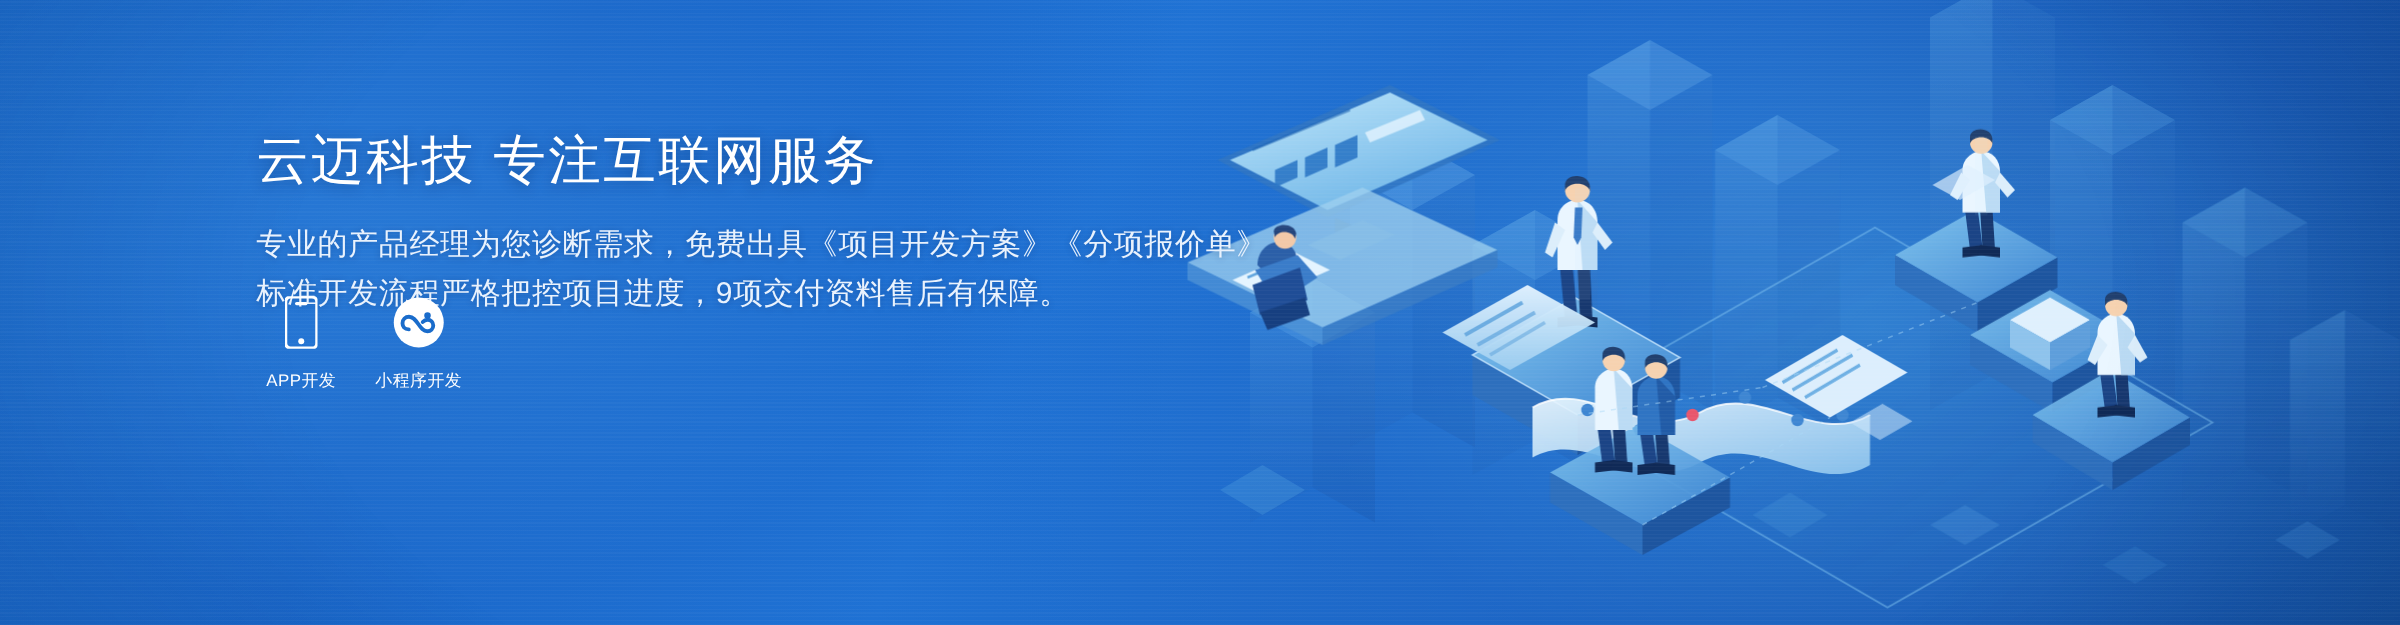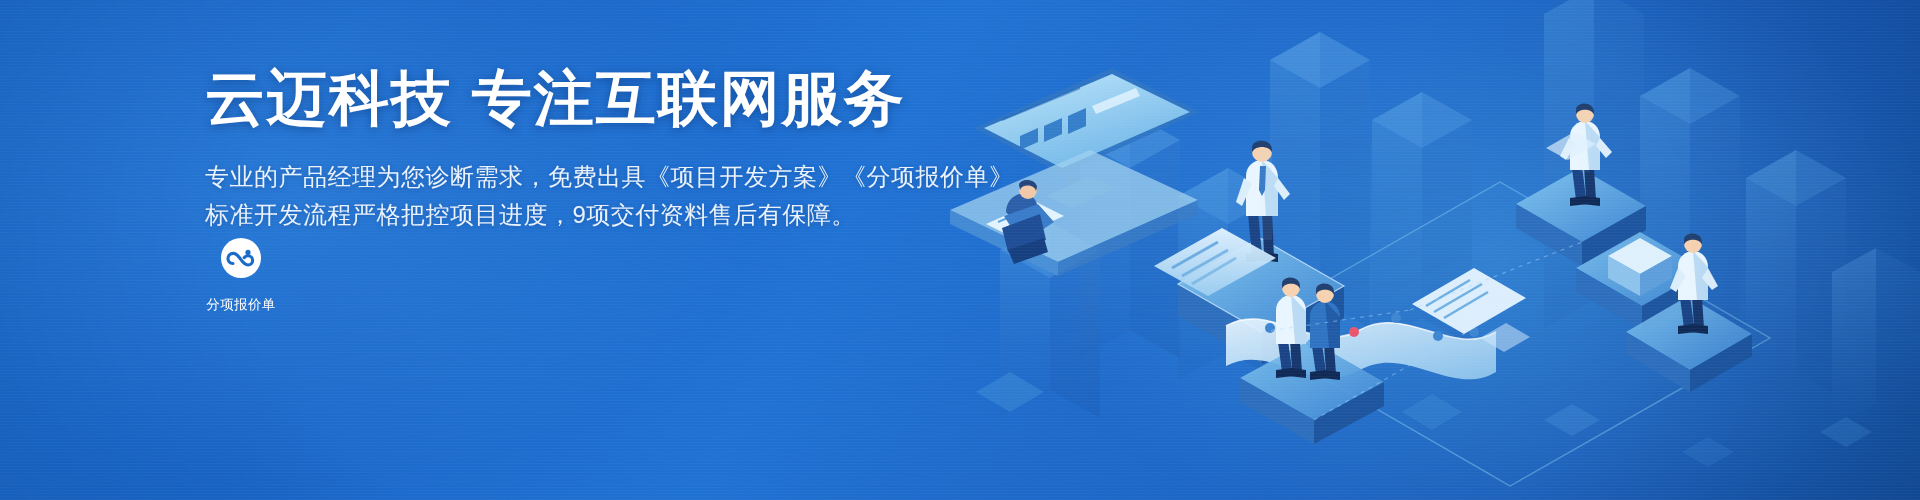--- a/index.html
+++ b/index.html
@@ -27,24 +27,25 @@
   }
   .vig{
     position:absolute; inset:0;
     background:radial-gradient(ellipse 1400px 760px at 50% 48%, rgba(0,0,0,0) 52%, rgba(6,40,95,0.30) 100%);
     pointer-events:none;
   }
 
   
   .copy{ position:absolute; left:205px; top:64px; width:760px; }
   .headline{
-    font-size:60px; font-weight:bold; color:#ffffff;
+    font-size:42px; font-weight:normal; color:#ffffff;
     letter-spacing:2px; line-height:1.16;
     text-shadow:0 2px 10px rgba(5,35,90,0.40);
     white-space:nowrap;
+    margin-top:40px;
   }
   .sub{ margin-top:24px; }
   .sub-line{
     font-size:24px; color:#e9f2fd; line-height:1.62;
     letter-spacing:0.5px; white-space:nowrap;
     text-shadow:0 1px 5px rgba(5,35,90,0.30);
   }
 
   
   .services{
@@ -356,30 +357,40 @@
     <div class="headline">云迈科技 专注互联网服务</div>
 
     <div class="sub">
       <div class="sub-line">专业的产品经理为您诊断需求，免费出具《项目开发方案》《分项报价单》</div>
       <div class="sub-line">标准开发流程严格把控项目进度，9项交付资料售后有保障。</div>
     </div>
   </div>
 
   <div class="services">
 
+    <div class="svc">
+      <span class="glyph">
+        <svg width="26" height="42" viewBox="0 0 26 42">
+          <rect x="0.5" y="0.5" width="25" height="41" rx="4" ry="4" fill="none" stroke="#ffffff" stroke-width="2.6"></rect>
+          <rect x="8" y="4.5" width="10" height="2.6" rx="1.3" fill="#ffffff"></rect>
+          <circle cx="13" cy="36" r="2.4" fill="#ffffff"></circle>
+        </svg>
+      </span>
+      <span class="lbl">APP开发</span>
+    </div>
 
     <div class="svc">
       <span class="glyph">
         <svg width="42" height="42" viewBox="0 0 42 42">
           <circle cx="21" cy="21" r="20" fill="#ffffff"></circle>
           <path d="M13 26.5 C9.6 26.5 8 24.2 8 21.6 C8 18.6 10.3 16.4 13.2 16.4 C16.6 16.4 18.4 19 20.6 22.2 C22.8 25.4 24.6 28 28 28 C30.6 28 32.6 26 32.6 23.4 C32.6 20.8 30.6 18.8 28 18.8 C26.4 18.8 25.2 19.5 24.2 20.6" fill="none" stroke="#1a6ccb" stroke-width="3.1" stroke-linecap="round"></path>
           <circle cx="28" cy="15.4" r="2.6" fill="#1a6ccb"></circle>
         </svg>
       </span>
-      <span class="lbl">分项报价单</span>
+      <span class="lbl">小程序开发</span>
     </div>
 
 
 
 
   </div>
 
 </div>
 
 </body></html>

